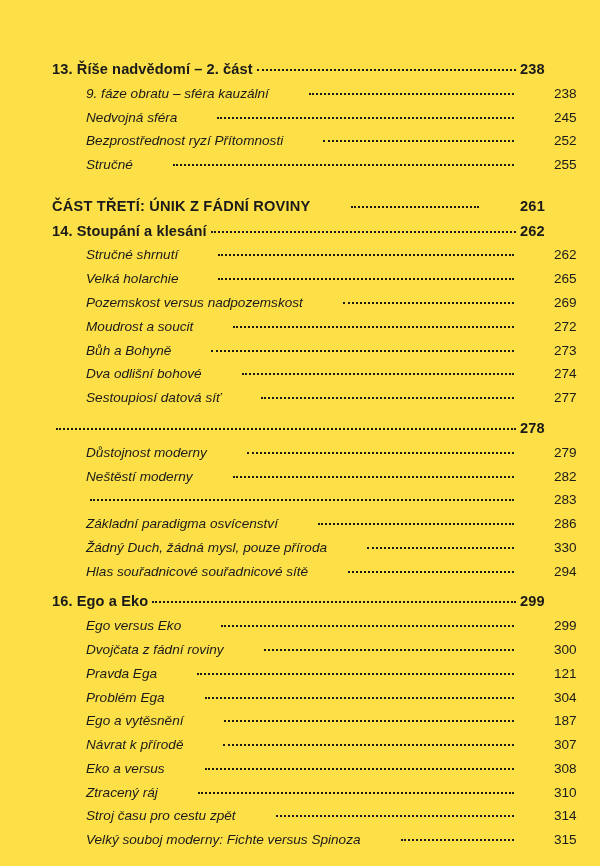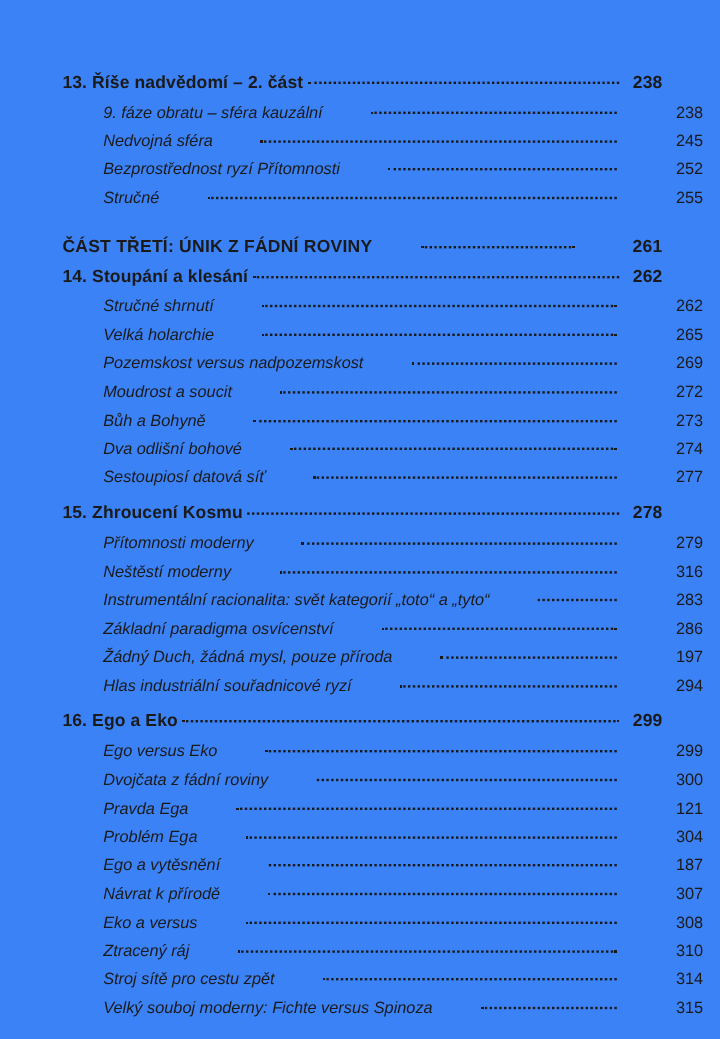--- a/index.html
+++ b/index.html
@@ -14,21 +14,21 @@
     color: #1a1a1a;
     position: relative;
     overflow: hidden;
   }
   .page {
     position: absolute;
     left: 0;
     top: 0;
     width: 600px;
     height: 866px;
-    background: #3b82f6;
+    background: #fde047;
   }
   .toc {
     position: absolute;
     left: 52px;
     top: 62px;
     width: 500px;
   }
   .entry {
     display: flex;
     align-items: baseline;
@@ -44,21 +44,20 @@
     flex: 1 1 auto;
     margin: 0 4px;
     border-bottom: 2px dotted #1a1a1a;
     position: relative;
     top: -3px;
     min-width: 8px;
     height: 1px;
   }
   .entry .page-num {
     flex: 0 0 auto;
-    text-align: right;
     white-space: nowrap;
     min-width: 32px;
   }
 
   
   .lvl-chapter .label,
   .lvl-chapter .page-num {
     font-weight: bold;
     font-size: 14.6px;
     letter-spacing: 0.1px;
@@ -171,51 +170,49 @@
         <span class="dots"></span>
         <span class="page-num">274</span>
       </div>
       <div class="entry lvl-sub">
         <span class="label">Sestoupiosí datová síť</span>
         <span class="dots"></span>
         <span class="page-num">277</span>
       </div>
       <div class="spacer-sm"></div>
       <div class="entry lvl-chapter">
-        <span class="label">15. Zhroucení Kosmu</span>
         <span class="dots"></span>
         <span class="page-num">278</span>
       </div>
       <div class="entry lvl-sub">
-        <span class="label">Přítomnosti moderny</span>
+        <span class="label">Důstojnost moderny</span>
         <span class="dots"></span>
         <span class="page-num">279</span>
       </div>
       <div class="entry lvl-sub">
         <span class="label">Neštěstí moderny</span>
         <span class="dots"></span>
-        <span class="page-num">316</span>
-      </div>
-      <div class="entry lvl-sub">
-        <span class="label">Instrumentální racionalita: svět kategorií „toto“ a „tyto“</span>
+        <span class="page-num">282</span>
+      </div>
+      <div class="entry lvl-sub">
         <span class="dots"></span>
         <span class="page-num">283</span>
       </div>
       <div class="entry lvl-sub">
         <span class="label">Základní paradigma osvícenství</span>
         <span class="dots"></span>
         <span class="page-num">286</span>
       </div>
       <div class="entry lvl-sub">
         <span class="label">Žádný Duch, žádná mysl, pouze příroda</span>
         <span class="dots"></span>
-        <span class="page-num">197</span>
-      </div>
-      <div class="entry lvl-sub">
-        <span class="label">Hlas industriální souřadnicové ryzí</span>
+        <span class="page-num">330</span>
+      </div>
+      <div class="entry lvl-sub">
+        <span class="label">Hlas souřadnicové souřadnicové sítě</span>
         <span class="dots"></span>
         <span class="page-num">294</span>
       </div>
       <div class="spacer-sm"></div>
       <div class="entry lvl-chapter">
         <span class="label">16. Ego a Eko</span>
         <span class="dots"></span>
         <span class="page-num">299</span>
       </div>
       <div class="entry lvl-sub">
@@ -252,21 +249,21 @@
         <span class="label">Eko a versus</span>
         <span class="dots"></span>
         <span class="page-num">308</span>
       </div>
       <div class="entry lvl-sub">
         <span class="label">Ztracený ráj</span>
         <span class="dots"></span>
         <span class="page-num">310</span>
       </div>
       <div class="entry lvl-sub">
-        <span class="label">Stroj sítě pro cestu zpět</span>
+        <span class="label">Stroj času pro cestu zpět</span>
         <span class="dots"></span>
         <span class="page-num">314</span>
       </div>
       <div class="entry lvl-sub">
         <span class="label">Velký souboj moderny: Fichte versus Spinoza</span>
         <span class="dots"></span>
         <span class="page-num">315</span>
       </div>
     </div>
 </div>

